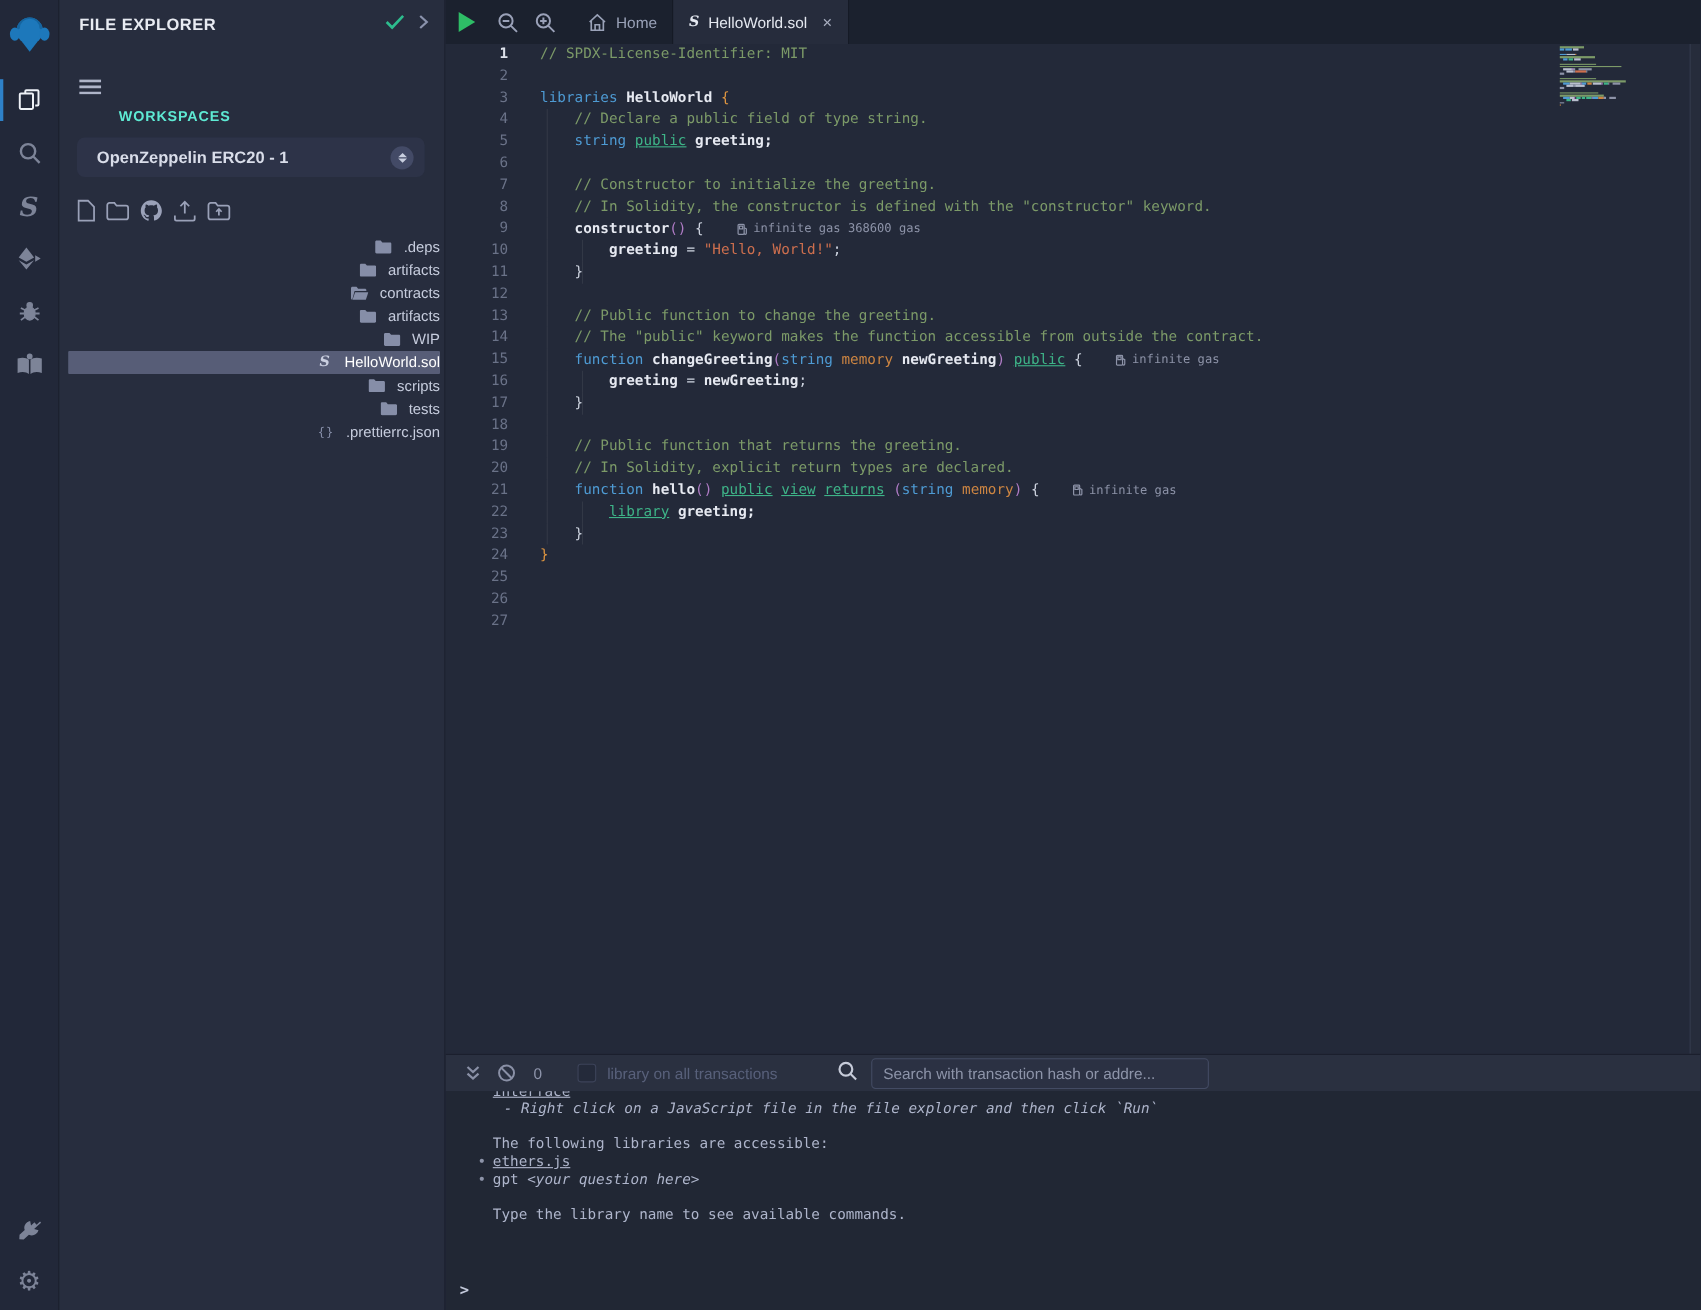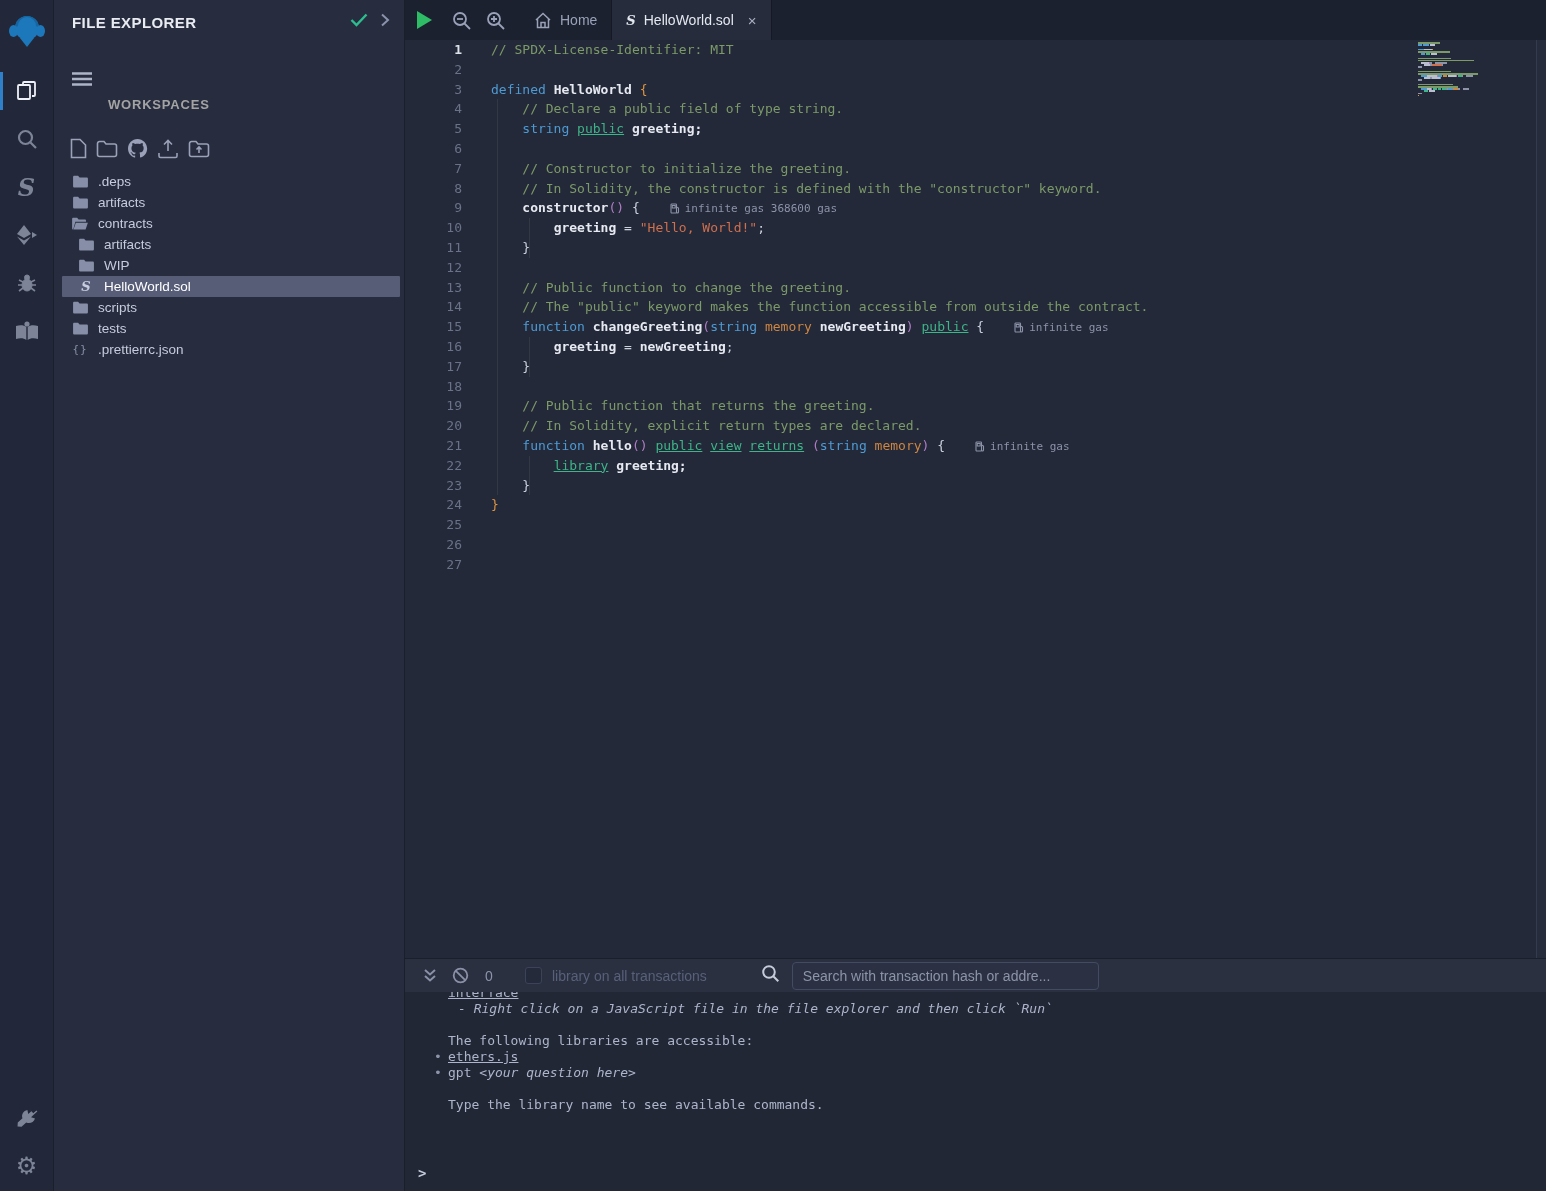--- a/index.html
+++ b/index.html
@@ -29,39 +29,39 @@
   
   .filepanel {
     width:351px; background:#272d3e; flex-shrink:0; border-right:1px solid #1a1f2c;
     display:flex; flex-direction:column; position:relative;
   }
   .fp-header { display:flex; align-items:center; padding:13px 14px 8px 18px; }
   .fp-title { font-size:15px; font-weight:bold; color:#e8ebf2; letter-spacing:.4px; flex:1; }
   .fp-header .hicon { margin-left:12px; cursor:pointer; }
   .ws-row { display:flex; align-items:center; padding:10px 18px 6px 18px; color:#9aa2b8; }
   .ws-row .burger { margin-right:16px; cursor:pointer; }
-  .ws-label { font-size:13px; font-weight:bold; letter-spacing:.8px; color:#a3a3a3;margin-top:48px; }
+  .ws-label { font-size:13px; font-weight:bold; letter-spacing:.8px; color:#5eead4;margin-top:48px; }
   .ws-select {
     margin:6px 18px 0 16px; height:36px; background:#2d3348; border-radius:7px;
     display:flex; align-items:center; padding:0 10px 0 18px; cursor:pointer;
   }
   .ws-select .ws-name { flex:1; font-size:15px; font-weight:bold; color:#d9dde9; }
   .ws-badge {
     width:21px; height:21px; border-radius:50%; background:#434a66; color:#c9cfdf;
     display:flex; flex-direction:column; align-items:center; justify-content:center; gap:1px;
   }
   .ws-badge i { border-left:4px solid transparent; border-right:4px solid transparent; display:block; }
   .ws-badge .up { border-bottom:4px solid #c9cfdf; }
   .ws-badge .dn { border-top:4px solid #c9cfdf; }
   .fp-tools { display:flex; align-items:center; gap:9px; padding:20px 18px 8px 16px; color:#9aa1b8; }
   .fp-tools .ticon { cursor:pointer; display:flex; }
   .tree { margin-top:4px; }
   .tree-row {
     height:21px; display:flex; align-items:center; font-size:13.5px; color:#c6ccdd;
-    margin:0 4px 0 8px; cursor:pointer; white-space:nowrap;
+    margin:0 4px 0 8px; cursor:pointer; white-space:nowrap;justify-content:flex-end;
   }
   .tree-row.selected { background:#575d77; color:#ffffff; border-radius:1px; }
   .tree-icon { width:16px; display:flex; justify-content:center; margin-right:10px; color:#868ea8; flex-shrink:0; }
   .tree-row.selected .tree-icon { color:#c9cedf; }
   .sol-glyph { font-weight:bold; font-style:italic; font-size:13px; font-family:"DejaVu Serif", serif; }
   .json-glyph { font-size:11px; font-family:"DejaVu Sans Mono", monospace; letter-spacing:1px; }
   
   .workbench { flex:1; display:flex; flex-direction:column; min-width:0;justify-content:flex-end; }
   .tabbar { height:40px; background:#1b212e; display:flex; align-items:stretch; flex-shrink:0; }
   .ed-tools { display:flex; align-items:center; gap:13px; padding:0 14px 0 12px; }
@@ -212,20 +212,27 @@
         </svg>
     </span>
   </div>
   <div class="ws-row">
     <span class="burger">
       <svg width="20" height="14" viewBox="0 0 20 14" stroke="#aeb4c8" stroke-width="2.4">
           <path d="M0 1.5 H20 M0 7 H20 M0 12.5 H20"></path>
         </svg>
     </span>
     <span class="ws-label">WORKSPACES</span>
+  </div>
+  <div class="ws-select">
+    <span class="ws-name">OpenZeppelin ERC20 - 1</span>
+    <span class="ws-badge">
+        <i class="up"></i>
+        <i class="dn"></i>
+      </span>
   </div>
   <div class="fp-tools">
     <span class="ticon">
       <svg width="17" height="21" viewBox="0 0 17 21" fill="none" stroke="currentColor" stroke-width="1.6">
           <path d="M1.5 1.5 H10 L15.5 7 V19.5 H1.5 Z"></path>
         </svg>
     </span>
     <span class="ticon">
       <svg width="22" height="18" viewBox="0 0 22 18" fill="none" stroke="currentColor" stroke-width="1.6">
           <path d="M1.5 3.5 a2 2 0 0 1 2 -2 h4.5 l2 2.5 h8.5 a2 2 0 0 1 2 2 v8.5 a2 2 0 0 1 -2 2 h-15 a2 2 0 0 1 -2 -2 Z"></path>
@@ -380,21 +387,21 @@
         <div class="ln">22</div>
         <div class="ln">23</div>
         <div class="ln">24</div>
         <div class="ln">25</div>
         <div class="ln">26</div>
         <div class="ln">27</div>
       </div>
     <div class="code">
         <div class="cl"><span class="tk-cm">// SPDX-License-Identifier: MIT</span></div>
         <div class="cl"></div>
-        <div class="cl"><span class="tk-kw">defined</span><span class="tk-tx"> </span><span class="tk-id">HelloWorld</span><span class="tk-tx"> </span><span class="tk-au">{</span></div>
+        <div class="cl"><span class="tk-kw">libraries</span><span class="tk-tx"> </span><span class="tk-id">HelloWorld</span><span class="tk-tx"> </span><span class="tk-au">{</span></div>
         <div class="cl g1"><span class="tk-cm">    // Declare a public field of type string.</span></div>
         <div class="cl g1"><span class="tk-tx">    </span><span class="tk-kw">string</span><span class="tk-tx"> </span><span class="tk-gr">public</span><span class="tk-tx"> </span><span class="tk-id">greeting;</span></div>
         <div class="cl g1"></div>
         <div class="cl g1"><span class="tk-cm">    // Constructor to initialize the greeting.</span></div>
         <div class="cl g1"><span class="tk-cm">    // In Solidity, the constructor is defined with the "constructor" keyword.</span></div>
         <div class="cl g1"><span class="tk-tx">    </span><span class="tk-id">constructor</span><span class="tk-pu">()</span><span class="tk-tx"> {</span><span class="gas"><svg width="10" height="11" viewBox="0 0 10 11" fill="none" stroke="currentColor" stroke-width="1.1">
               <rect x="1" y="1" width="5.5" height="9" rx="0.8"></rect>
               <path d="M2.2 2.5 h3 v2.5 h-3 Z M6.5 4 l2 1 v4 a1 1 0 0 1 -2 0"></path>
             </svg><span>infinite gas 368600 gas</span></span></div>
         <div class="cl g1 g2"><span class="tk-tx">        </span><span class="tk-id">greeting</span><span class="tk-tx"> = </span><span class="tk-st">"Hello, World!"</span><span class="tk-tx">;</span></div>

